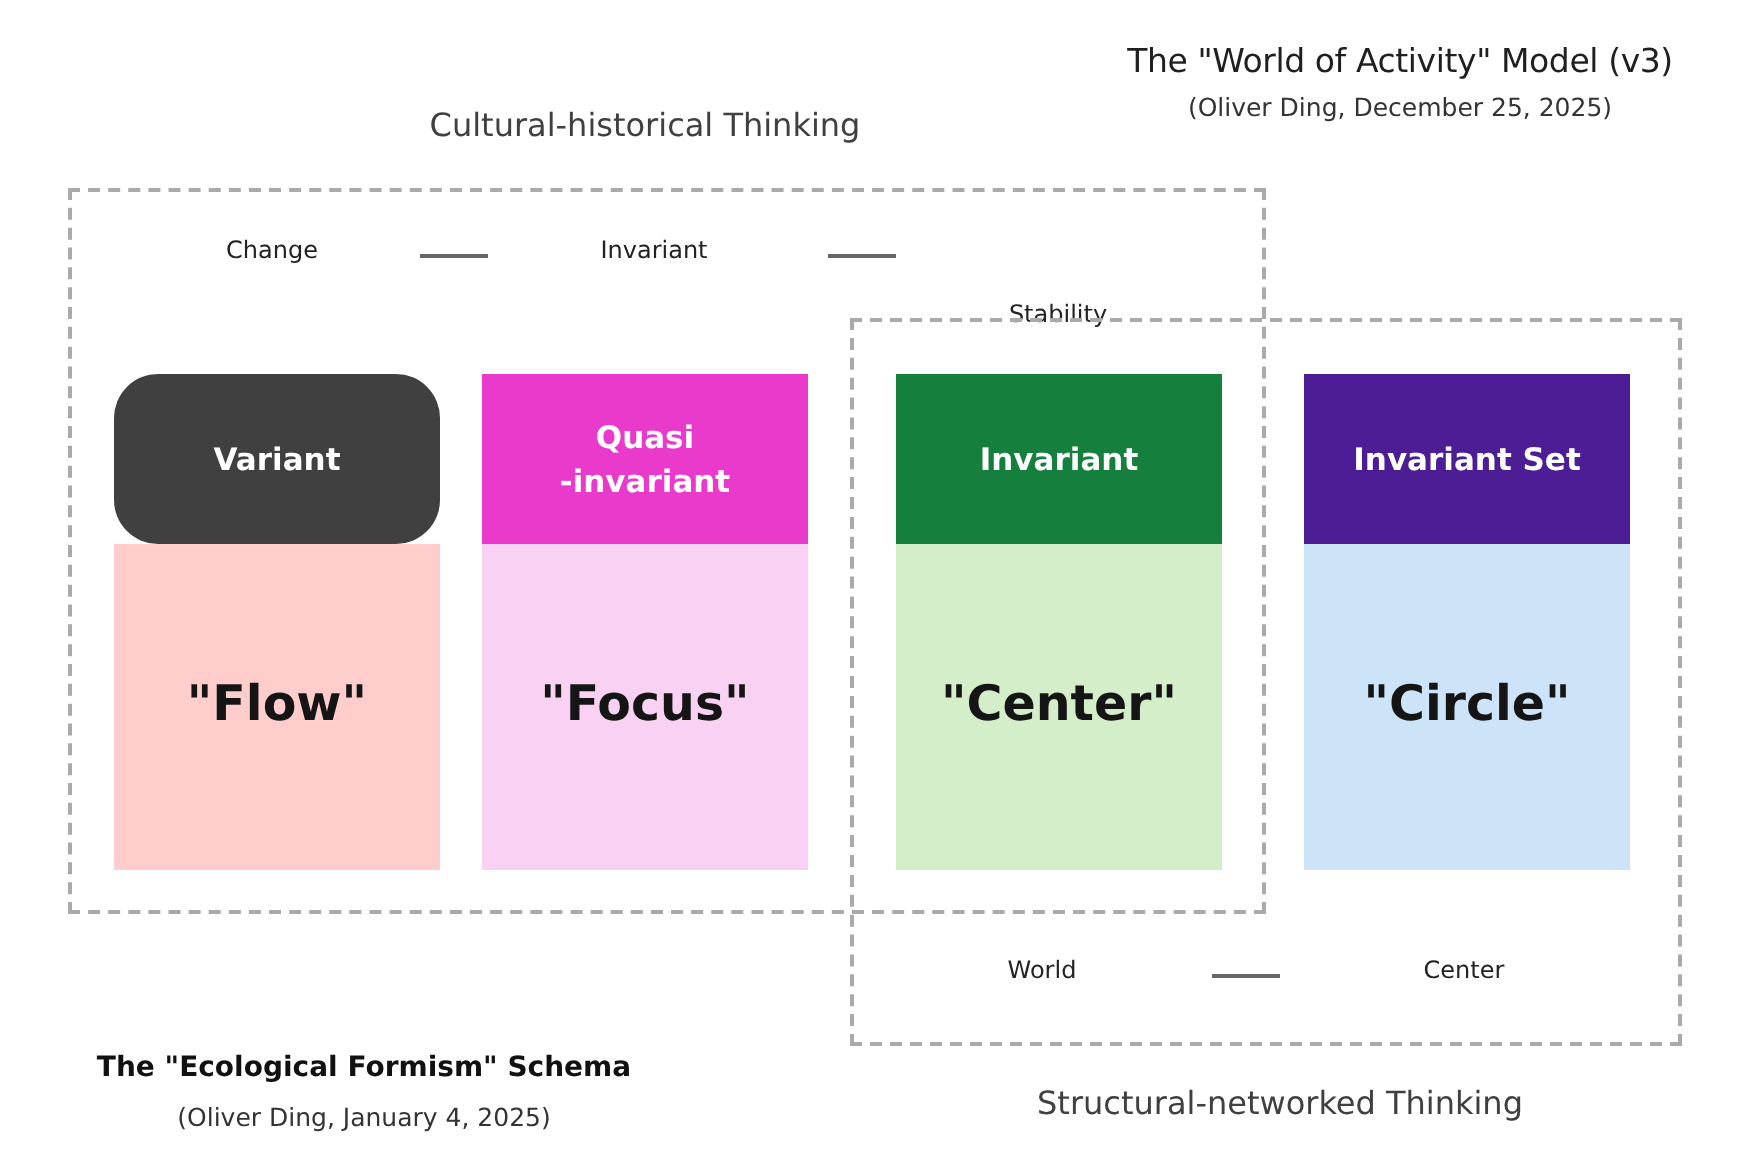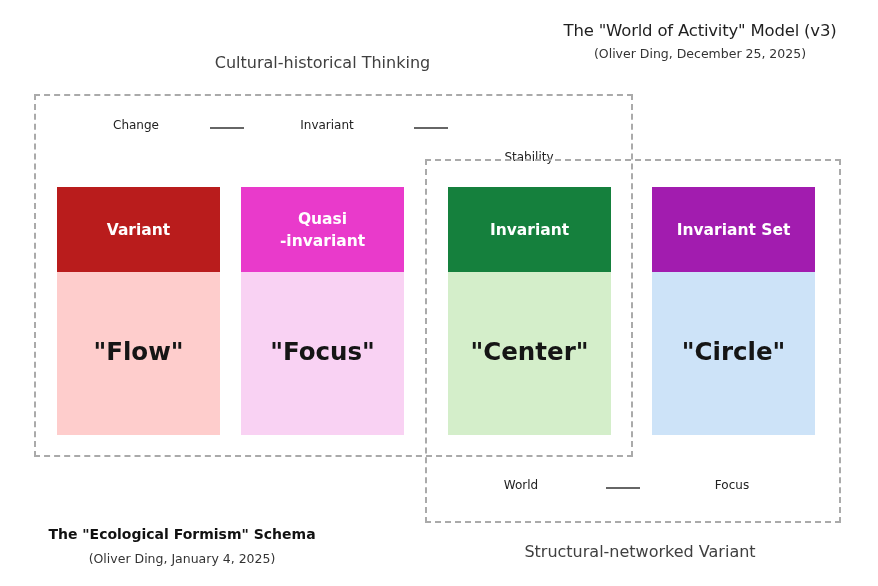--- a/index.html
+++ b/index.html
@@ -65,43 +65,43 @@
 
 <div class="abs term" style="left:76px; top:118px;">Change</div>
 <div class="abs connector" style="left: 210px; top: 127px; background: rgb(102, 102, 102);"></div>
 <div class="abs term" style="left:267px; top:118px;">Invariant</div>
 <div class="abs connector" style="left: 414px; top: 127px; background: rgb(102, 102, 102);"></div>
 <div class="abs term" style="left:469px; top:110px;margin-top:40px;">Stability</div>
 
 <div class="dash-box struct-box" style="border-color: rgb(170, 170, 170);"></div>
 <div class="abs term" style="left:461px; top:478px;">World</div>
 <div class="abs connector" style="left: 606px; top: 487px; background: rgb(102, 102, 102);"></div>
-<div class="abs term" style="left:672px; top:478px;">Focus</div>
-<div class="abs section-label struct-label">Structural-networked Variant</div>
+<div class="abs term" style="left:672px; top:478px;">Center</div>
+<div class="abs section-label struct-label">Structural-networked Thinking</div>
 
 <div class="card" style="left:57px; top:187px;">
-  <div class="card-head" style="background: #b91c1c;">Variant</div>
+  <div class="card-head" style="background: #404040; border-radius: 22px;">Variant</div>
   <div class="card-body" style="background: rgb(254, 205, 204);">
       <span>"Flow"</span>
     </div>
 </div>
 <div class="card" style="left:241px; top:187px;">
   <div class="card-head" style="background: rgb(233, 58, 203);">Quasi
 -invariant</div>
   <div class="card-body" style="background: rgb(249, 210, 243);">
       <span>"Focus"</span>
     </div>
 </div>
 <div class="card" style="left:448px; top:187px;">
   <div class="card-head" style="background: #15803d;">Invariant</div>
   <div class="card-body" style="background: rgb(212, 238, 202);">
       <span>"Center"</span>
     </div>
 </div>
 <div class="card" style="left:652px; top:187px;">
-  <div class="card-head" style="background: #a21caf;">Invariant Set</div>
+  <div class="card-head" style="background: #4c1d95;">Invariant Set</div>
   <div class="card-body" style="background: rgb(205, 227, 248);">
       <span>"Circle"</span>
     </div>
 </div>
 
 <div class="abs schema-title">The "Ecological Formism" Schema</div>
 <div class="abs schema-sub">(Oliver Ding, January 4, 2025)</div>
 
 </body></html>

